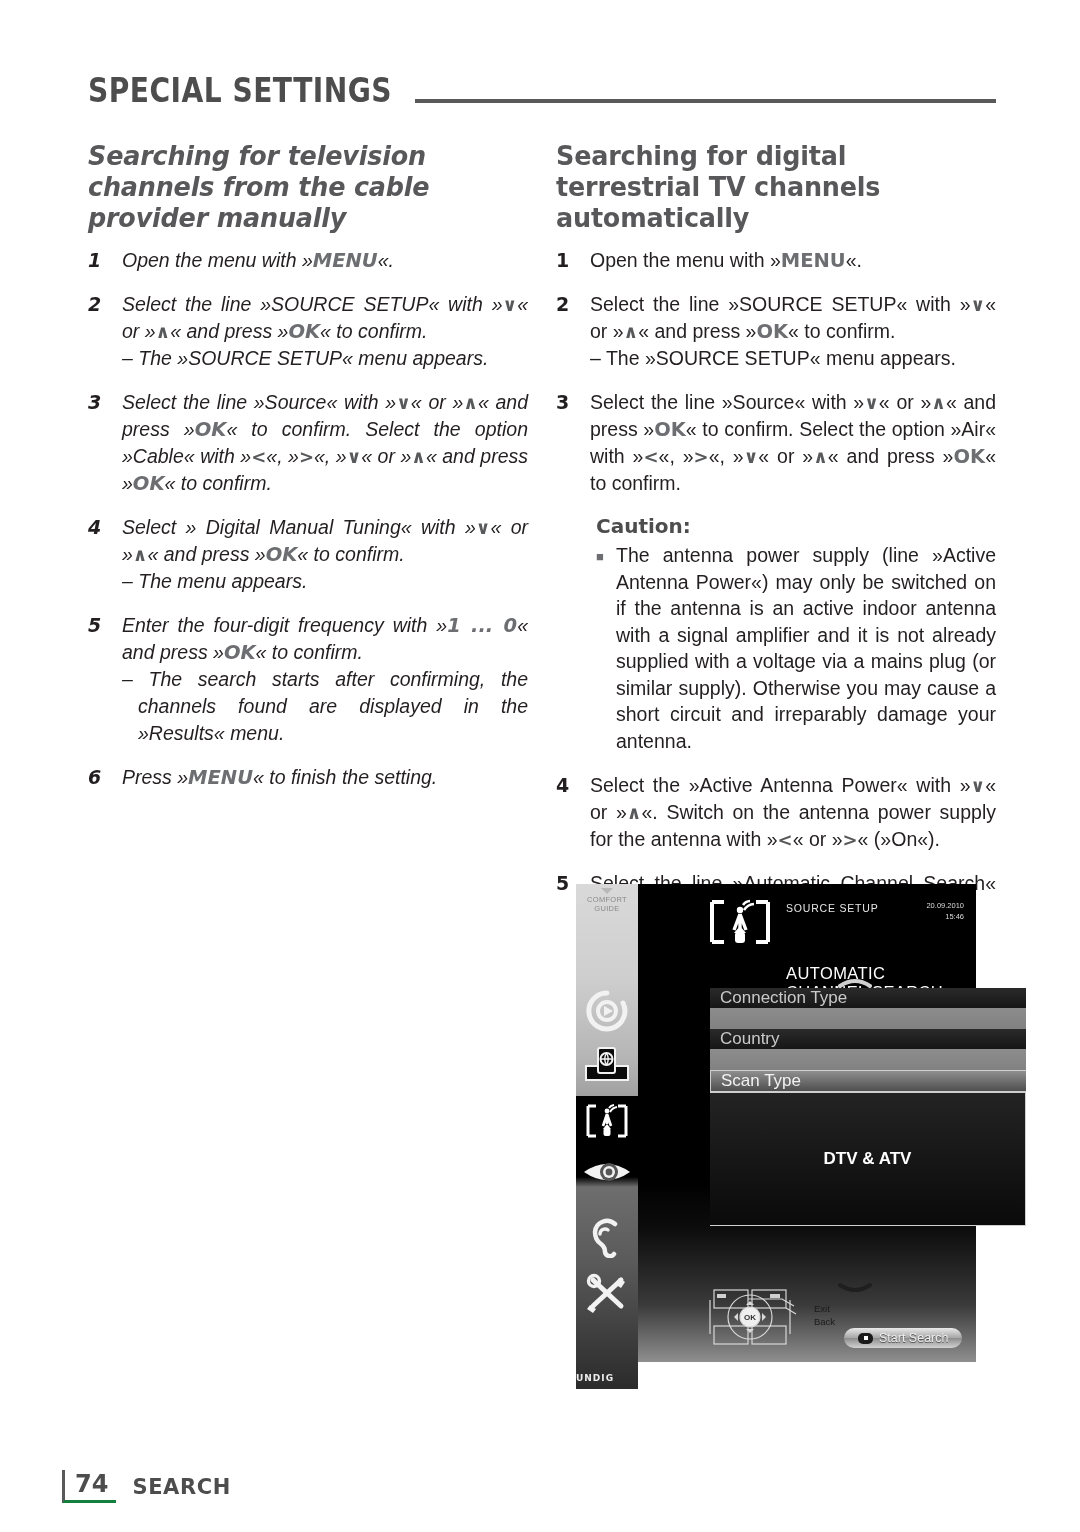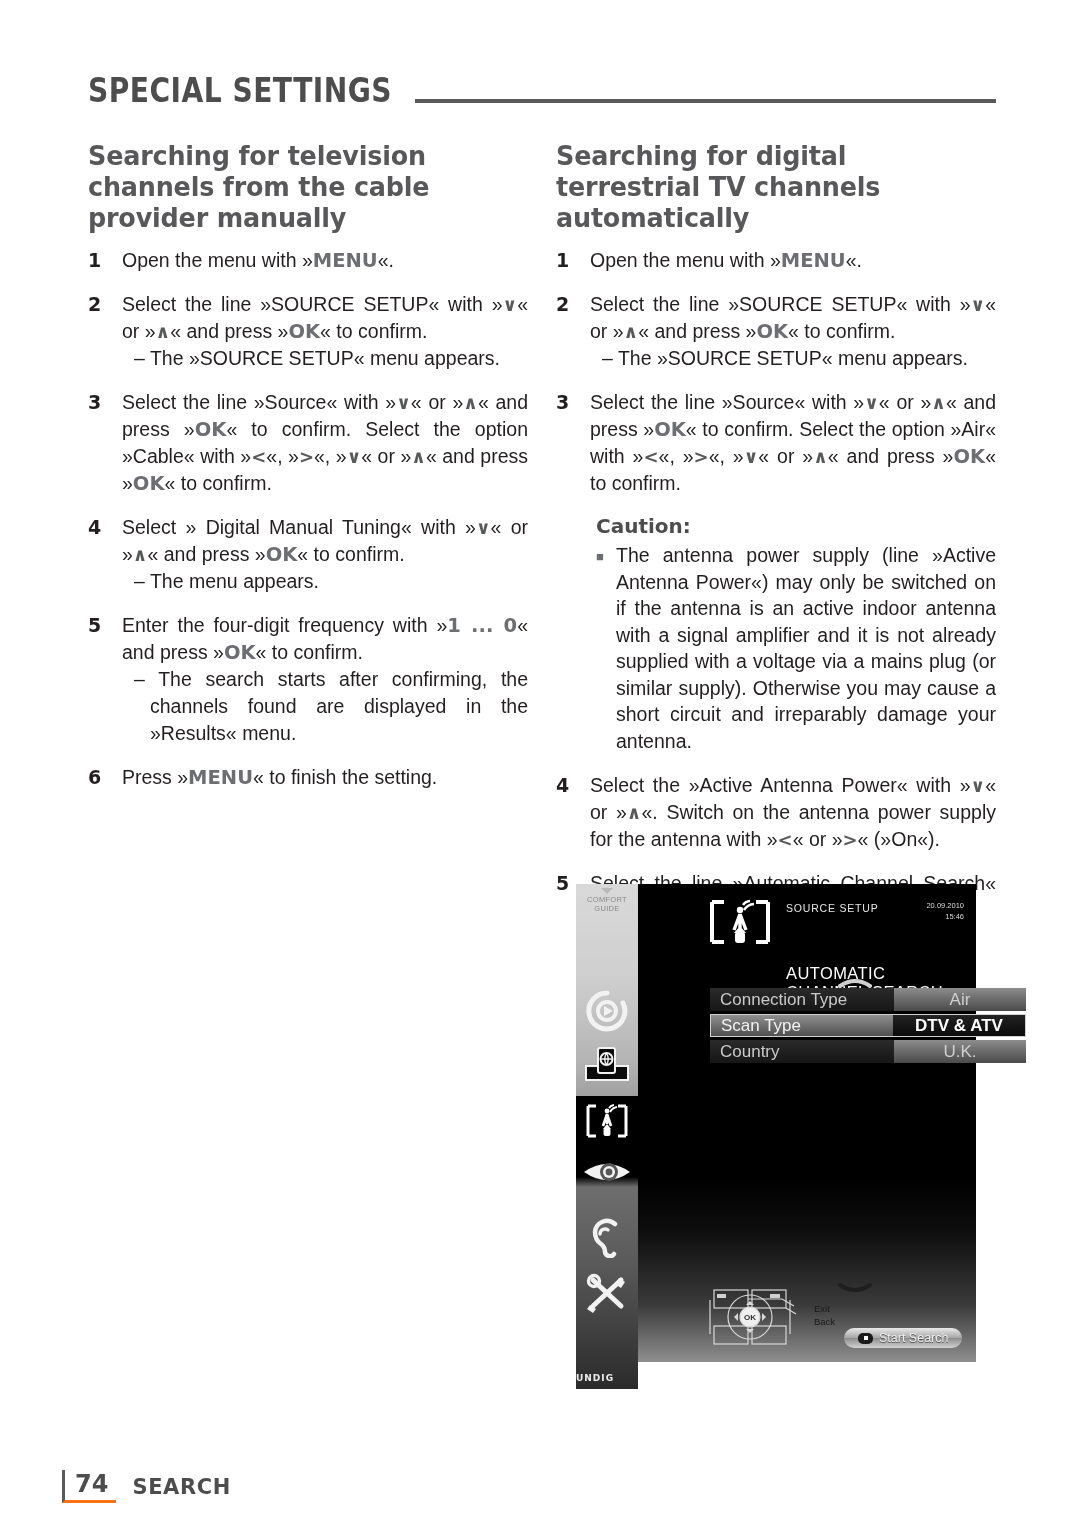--- a/index.html
+++ b/index.html
@@ -14,40 +14,40 @@
   .hdr{position:absolute;left:88px;top:62px;width:908px;height:46px;display:flex;align-items:flex-end;}
   .hdr-title{
     font-size:34px;font-weight:bold;letter-spacing:.5px;color:#4d4d4d;
     font-family:"DejaVu Sans", sans-serif; font-stretch:condensed;
     line-height:36px; white-space:nowrap; transform:scaleX(.92);transform-origin:left bottom;
   }
   .hdr-rule{flex:1;height:4px;background:#595959;margin-bottom:5px;margin-left:-4px;}
 
   
   .col{position:absolute;top:140px;width:440px;}
-  .col-left{left:88px;}
+  .col-left{left:88px;font-style:italic;}
   .col-right{left:556px;}
 
   h2.sec{
     font-size:26.5px;font-weight:bold;color:#58585a;
     font-family:"DejaVu Sans", sans-serif;
     line-height:31px;margin:0 0 14px 0;letter-spacing:-.2px;
     transform:scaleX(.96);transform-origin:left top;
   }
 
   
   .step{display:flex;margin-bottom:17px;}
   .step .num{
     width:34px;flex:0 0 34px;font-size:19px;font-weight:bold;color:#231f20;
     line-height:27px;font-family:"DejaVu Sans", sans-serif;
   }
   .step .body{flex:1;font-size:19.5px;line-height:27px;color:#231f20;
     font-family:"Liberation Sans", sans-serif;}
   .just{text-align:justify;text-align-last:left;}
-  .sub{display:block;padding-left:16px;text-indent:-16px;margin-left:12px;}
+  .sub{display:block;padding-left:16px;text-indent:-16px;}
   .kbd{font-weight:bold;color:#6d6e71;font-family:"DejaVu Sans", sans-serif;}
   .kbd-dk{font-weight:bold;color:#58595b;font-family:"DejaVu Sans", sans-serif;font-size:18px;}
 
   
   .caution-h{font-size:20px;font-weight:bold;color:#4d4d4d;margin:2px 0 4px 40px;
              font-family:"DejaVu Sans", sans-serif;}
   .caution{display:flex;margin:0 0 18px 40px;}
   .caution .bullet{flex:0 0 20px;font-size:13px;color:#6d6e71;line-height:30px;}
   .caution .ctext{flex:1;font-size:19.5px;line-height:26.5px;text-align:justify;text-align-last:left;}
 
@@ -70,21 +70,21 @@
 
   .tv-hdr{position:absolute;left:68px;top:8px;right:8px;height:62px;}
   .src{position:absolute;left:80px;top:10px;font-size:10.5px;color:#e6e6e6;letter-spacing:.8px;}
   .acs{position:absolute;left:80px;top:24px;font-size:16.5px;color:#fff;letter-spacing:.4px;margin-top:48px;}
   .dt{position:absolute;right:4px;top:8px;text-align:right;font-size:7.5px;color:#dcdcdc;line-height:11px;}
 
   .chev-up{position:absolute;left:200px;top:90px;width:34px;height:12px;}
   .chev-dn{position:absolute;left:200px;top:398px;width:34px;height:14px;}
 
   .rows{position:absolute;left:72px;top:104px;width:316px;}
-  .row{position:relative;height:23px;margin-bottom:3px;display:flex;}
+  .row{position:relative;height:38px;margin-bottom:3px;display:flex;flex-direction:column;}
   .row .lab{flex:1;display:flex;align-items:center;padding-left:10px;
     font-size:17px;color:#c9c9c9;
     background:linear-gradient(180deg,#2a2a2a,#161616);}
   .row .val{flex:0 0 132px;display:flex;align-items:center;justify-content:center;
     font-size:17px;color:#cfcfcf;
     background:linear-gradient(180deg,#8c8c8c,#4a4a4a);}
   .row.sel .lab{background:linear-gradient(180deg,#8f8f8f,#4f4f4f);color:#f2f2f2;
     border:1px solid #cfcfcf;border-right:none;}
   .row.sel .val{background:linear-gradient(180deg,#232323,#0a0a0a);color:#ffffff;font-weight:bold;
     border:1px solid #cfcfcf;border-left:none;}
@@ -93,21 +93,21 @@
   .rlabels{position:absolute;left:176px;bottom:34px;font-size:9.5px;color:#1a1a1a;line-height:13px;}
   .startbtn{position:absolute;right:14px;bottom:14px;width:118px;height:20px;border-radius:10px;
     background:linear-gradient(180deg,#e9e9e9,#a8a8a8 48%,#8e8e8e 52%,#d2d2d2);
     display:flex;align-items:center;padding-left:8px;box-sizing:border-box;}
   .startbtn .dotbox{width:15px;height:11px;border-radius:5px;background:#1a1a1a;display:flex;align-items:center;justify-content:center;}
   .startbtn .dotbox i{width:4px;height:4px;background:#fff;display:block;}
   .startbtn span{margin-left:6px;font-size:12.5px;color:#ededed;text-shadow:0 1px 0 #555;}
 
   
   .footer{position:absolute;left:62px;top:1470px;display:flex;align-items:center;}
-  .pg{position:relative;padding:0 8px 2px 10px;border-left:3px solid #58595b;border-bottom:3px solid #f97316;
+  .pg{position:relative;padding:0 8px 2px 10px;border-left:3px solid #58595b;border-bottom:3px solid #15803d;
       font-size:24px;font-weight:bold;color:#4d4d4d;font-family:"DejaVu Sans", sans-serif;}
   .lang{margin-left:16px;font-size:21px;font-weight:bold;color:#4d4d4d;letter-spacing:.6px;
       font-family:"DejaVu Sans", sans-serif;}
 </style>
 </head>
 <body>
 
 <div class="page">
 
   <div class="hdr">
@@ -274,27 +274,27 @@
         <svg width="34" height="12" viewBox="0 0 34 12">
             <path d="M2 10 Q17 0 32 10" fill="none" stroke="#cfcfcf" stroke-width="4" stroke-linecap="round"></path>
           </svg>
       </div>
 
       <div class="rows" id="osd-rows">
           <div class="row">
             <div class="lab">Connection Type</div>
             <div class="val">Air</div>
           </div>
+          <div class="row">
+            <div class="lab">Country</div>
+            <div class="val">U.K.</div>
+          </div>
           <div class="row sel">
             <div class="lab">Scan Type</div>
             <div class="val">DTV &amp; ATV</div>
-          </div>
-          <div class="row">
-            <div class="lab">Country</div>
-            <div class="val">U.K.</div>
           </div>
         </div>
 
       <div class="chev-dn">
         <svg width="34" height="14" viewBox="0 0 34 14">
             <path d="M2 3 Q17 13 32 3" fill="none" stroke="#1f1f1f" stroke-width="4" stroke-linecap="round"></path>
           </svg>
       </div>
 
       <div class="remote">

